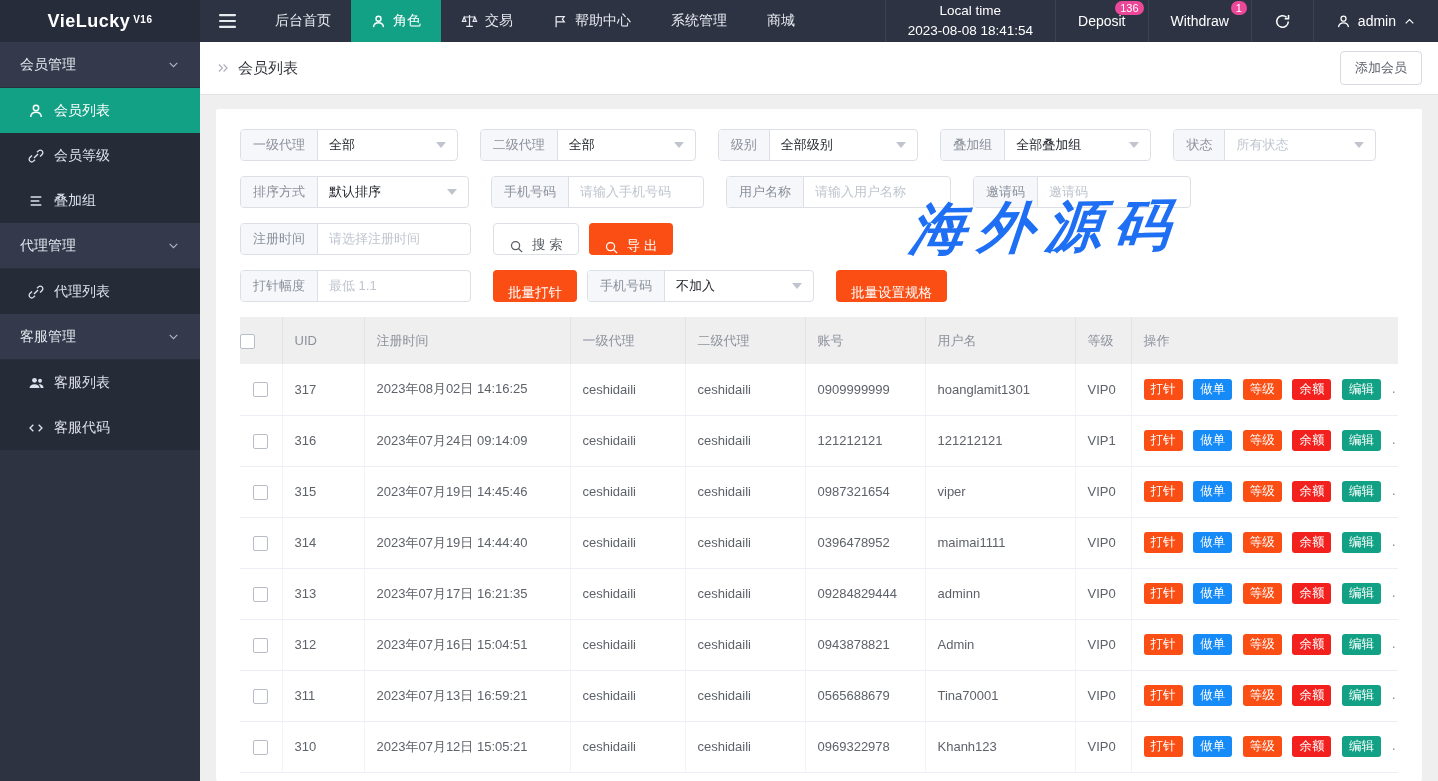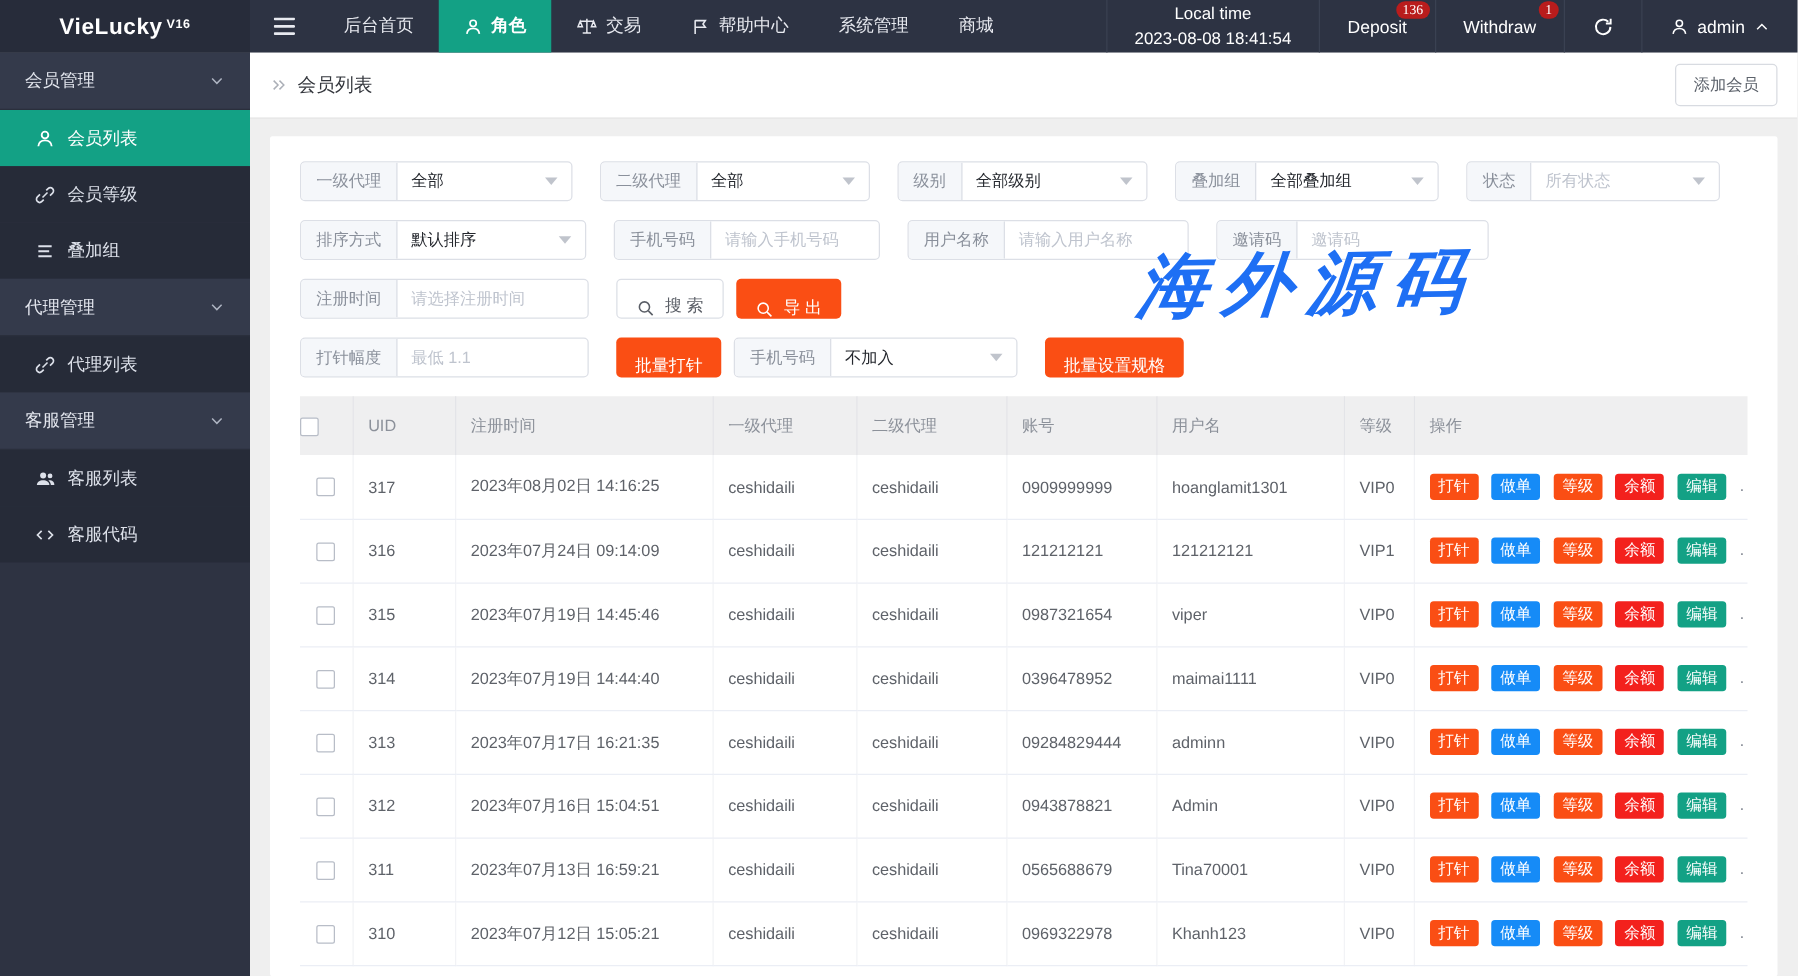--- a/index.html
+++ b/index.html
@@ -5,25 +5,25 @@
   * { margin:0; padding:0; box-sizing:border-box; }
   html,body { width:1438px; height:781px; overflow:hidden; font-family:"Liberation Sans","DejaVu Sans",sans-serif; background:#EFEFEF; }
   svg { display:block; }
 
   
   .navbar { position:absolute; top:0; left:0; right:0; height:42px; background:#2D3343; display:flex; align-items:stretch; z-index:30; }
   .nav-logo { width:200px; background:#272C3A; color:#fff; display:flex; align-items:center; justify-content:center; font-size:18px; font-weight:bold; letter-spacing:.5px; }
   .nav-logo sup { font-size:10px; font-weight:bold; margin-left:3px; transform:translateY(-2px); }
   .nav-burger { width:55px; display:flex; align-items:center; justify-content:center; color:#E8EAF0; cursor:pointer; }
   .nav-item { display:flex; align-items:center; gap:7px; padding:0 20px; color:#E8EAF0; font-size:14px; cursor:pointer; }
-  .nav-item.active { background:#13A185; color:#fff;font-weight:bold; }
+  .nav-item.active { background:#13A185; color:#fff; }
   .nav-right { margin-left:auto; display:flex; align-items:stretch; }
   .nav-block { display:flex; align-items:center; color:#fff; font-size:14px; padding:0 22px; border-left:1px solid #3A4152; position:relative; cursor:pointer; }
   .nav-time { flex-direction:column; justify-content:center; line-height:1.45; font-size:13.5px; text-align:right; cursor:default; }
-  .badge { position:absolute; top:1px; right:4px; background:#b91c1c; color:#fff; font-size:11px; line-height:14px; padding:0 5px; border-radius:8px; min-width:16px; text-align:center;font-family:Liberation Serif, serif; }
+  .badge { position:absolute; top:1px; right:4px; background:#ec4899; color:#fff; font-size:11px; line-height:14px; padding:0 5px; border-radius:8px; min-width:16px; text-align:center; }
   .nav-admin { gap:7px; }
 
   
   .sidebar { position:absolute; top:42px; left:0; width:200px; bottom:0; background:#2E3342; z-index:20; }
   .side-group-header { height:46px; display:flex; align-items:center; background:#343A4B; color:#E4E7EF; font-size:14px; padding:0 20px; cursor:pointer; border-bottom:1px solid #2A2F3C; }
   .side-group-header .chev { margin-left:auto; color:#AEB4C2; }
   .side-item { height:45px; display:flex; align-items:center; gap:10px; background:#262B38; color:#DDE1EA; font-size:14px; padding:0 12px 0 28px; cursor:pointer; }
   .side-item.active { background:#13A185; color:#fff; }
   .side-item .ico { width:16px; height:16px; flex:0 0 16px; }
 

